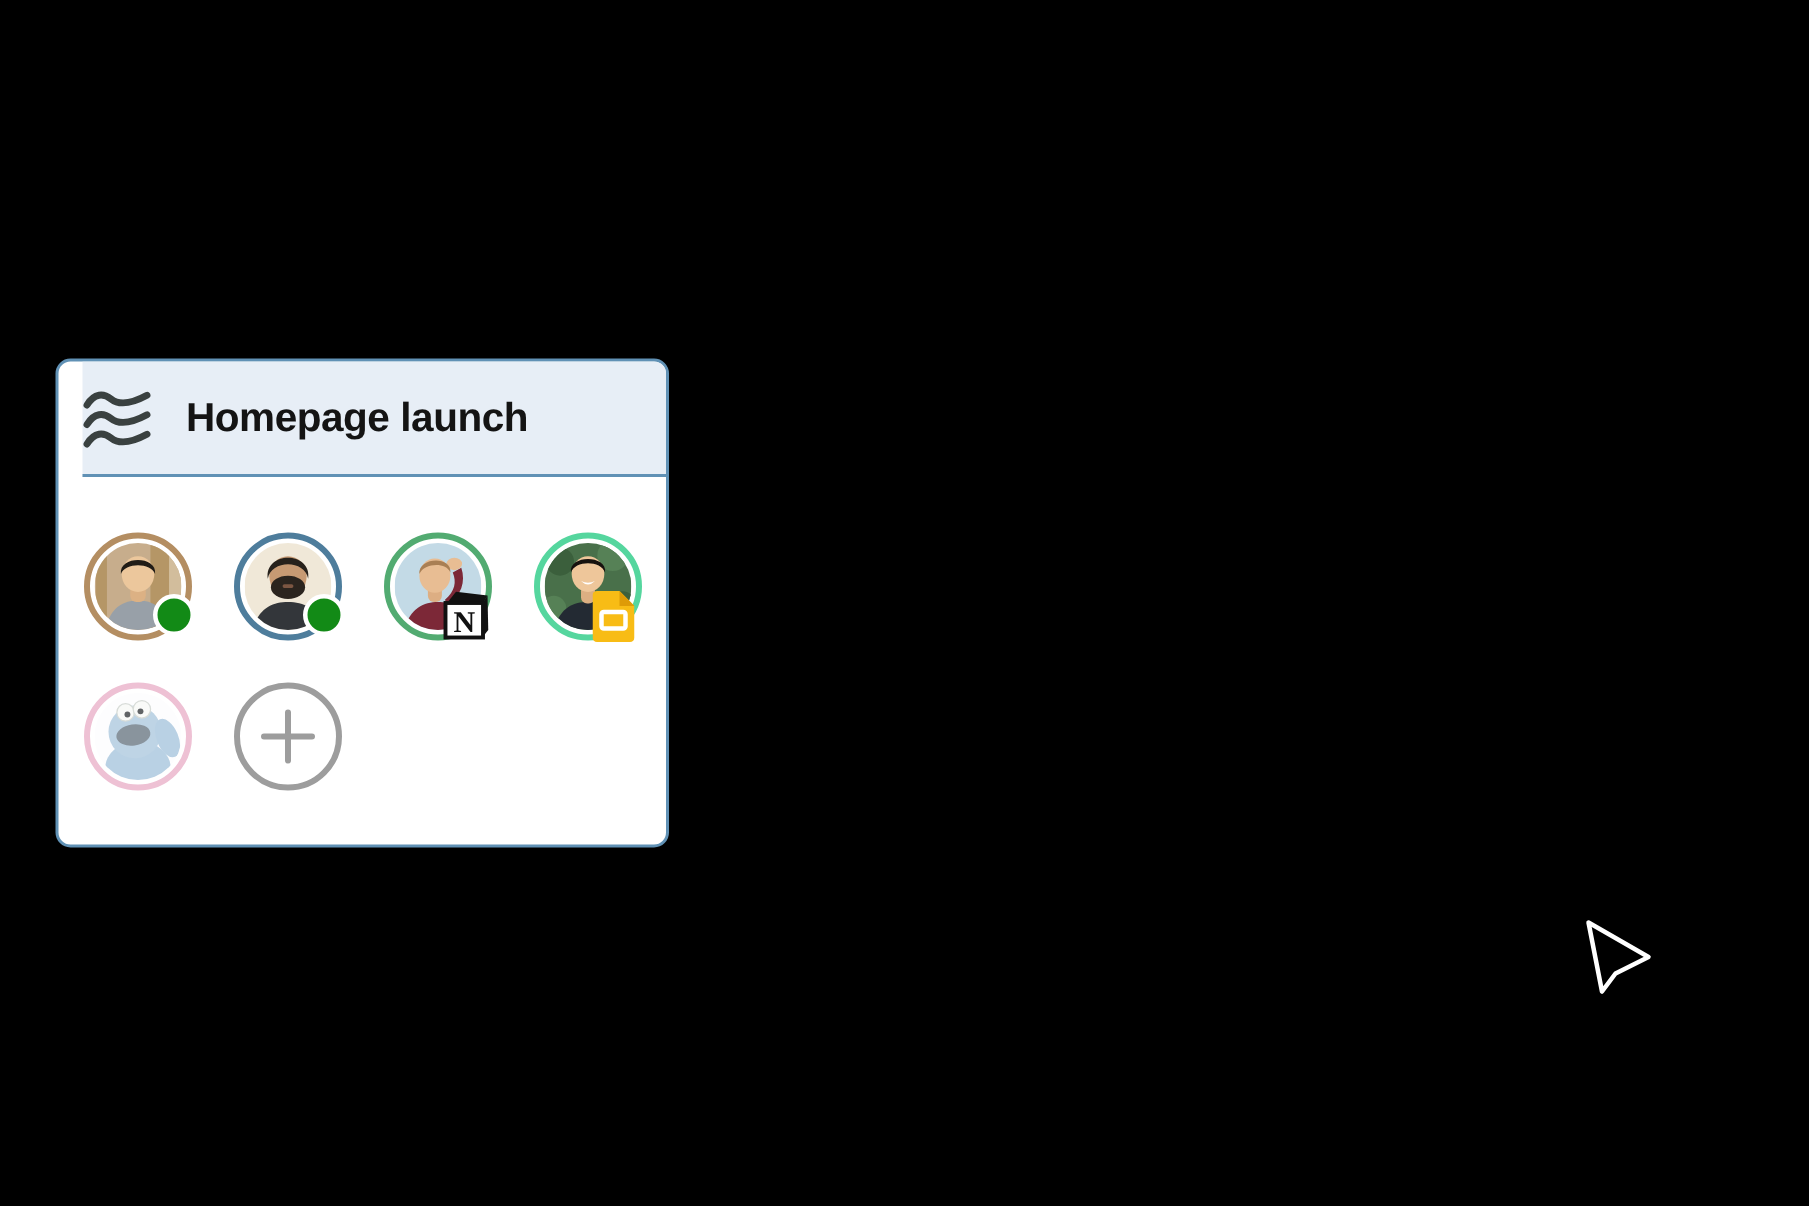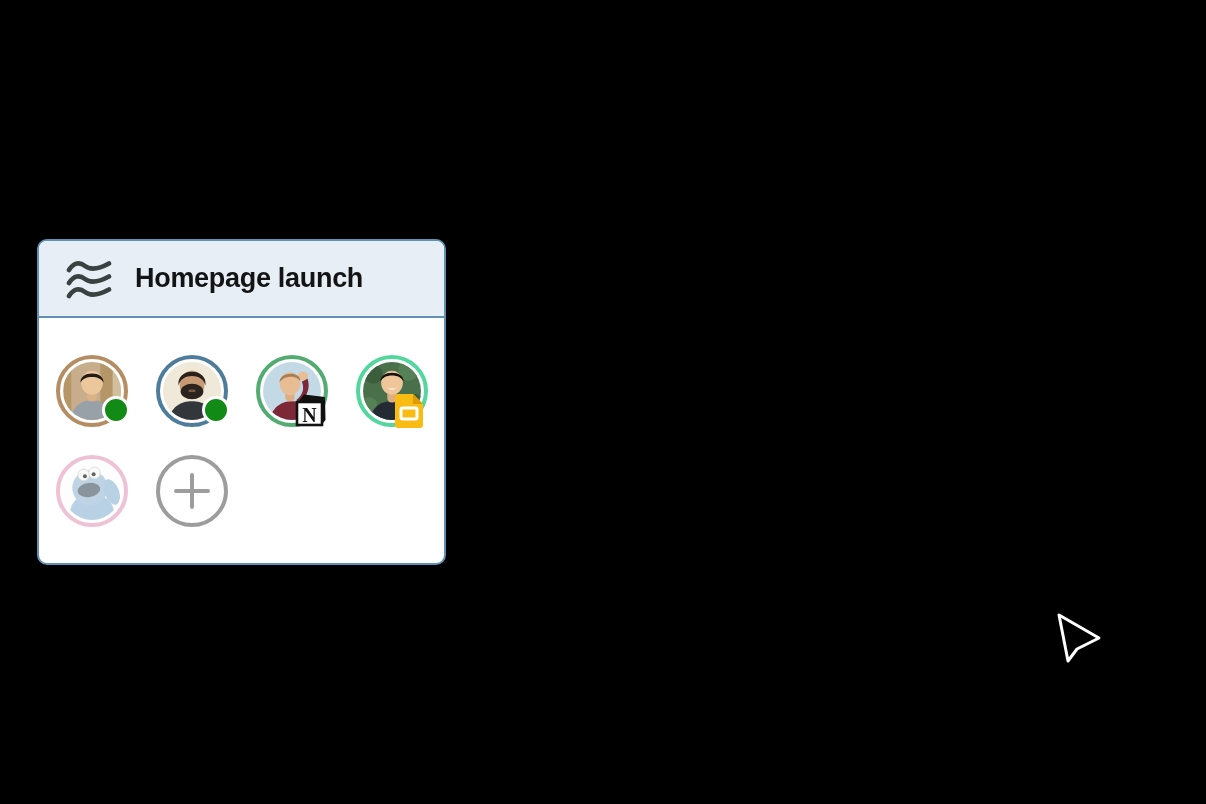--- a/index.html
+++ b/index.html
@@ -19,22 +19,22 @@
     border:2px solid #6091b5;
     border-radius:10px;
     box-shadow:0 2px 4px rgba(0,0,0,.55);
     overflow:hidden;
   }
   .room-header {
     height:77px;
     background:#e7eef6;
     border-bottom:2px solid #6091b5;
     display:flex; align-items:center;
-    padding-left:27px;
     gap:23px;
+    margin-left:16px;
   }
   .room-title {
     font-size:27px;
     font-weight:600;
     letter-spacing:-.3px;
     color:#141414;
   }
   .waves-icon { flex:0 0 auto; display:block; }
 
   .room-body {

